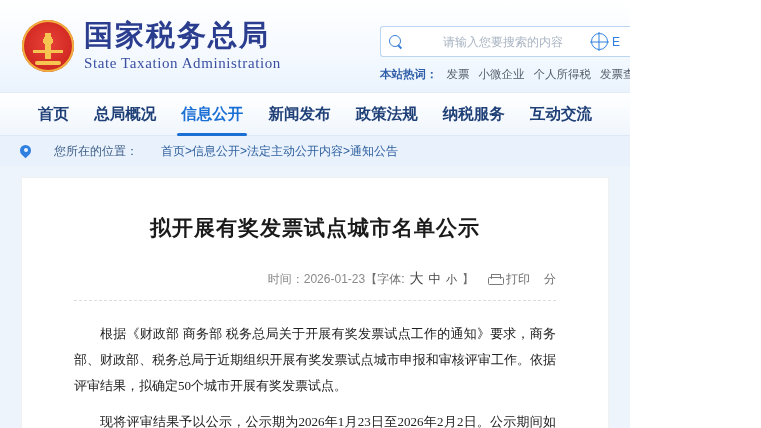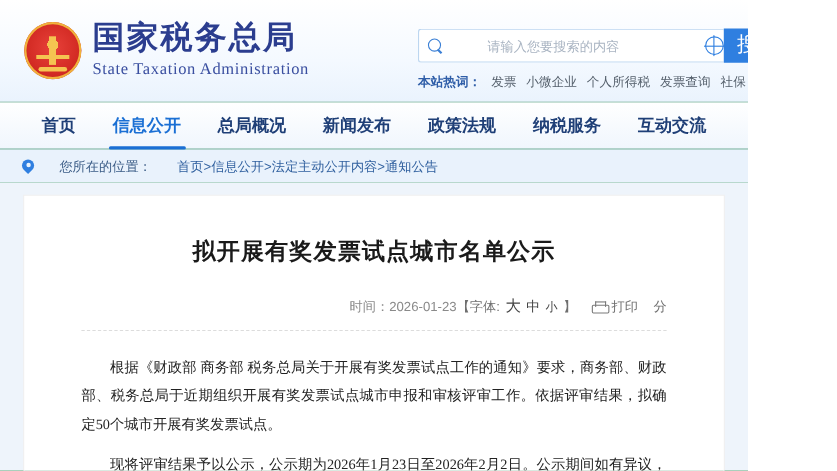--- a/index.html
+++ b/index.html
@@ -5,22 +5,22 @@
   * { box-sizing: border-box; }
   html, body {
     margin: 0; padding: 0;
     width: 761px; height: 428px;
     overflow: hidden;
     font-family: "Liberation Sans", sans-serif;
     background: #ffffff;
   }
   .page {
     position: relative;
-    width: 680px; height: 428px;
-    background: #15803d;
+    width: 630px; height: 428px;
+    background: #c4b5fd;
     overflow: hidden;
   }
 
   
   .header {
     position: relative;
     height: 92px;
     background: linear-gradient(180deg, #ffffff 0%, #f4f9ff 60%, #eaf3fd 100%);
     display: flex;
     align-items: center;
@@ -365,22 +365,22 @@
     </div>
 
     <div class="globe-area">
       <span class="globe"></span>
       <span>E</span>
     </div>
   </div>
 
   <div class="nav">
     <div class="nav-item">首页</div>
+    <div class="nav-item">总局概况</div>
     <div class="nav-item active">信息公开</div>
-    <div class="nav-item">总局概况</div>
     <div class="nav-item">新闻发布</div>
     <div class="nav-item">政策法规</div>
     <div class="nav-item">纳税服务</div>
     <div class="nav-item">互动交流</div>
   </div>
 
   <div class="breadcrumb">
     <span class="pin"></span>
     <span>您所在的位置：</span>
     <span class="crumbs">首页&gt;信息公开&gt;法定主动公开内容&gt;通知公告</span>

